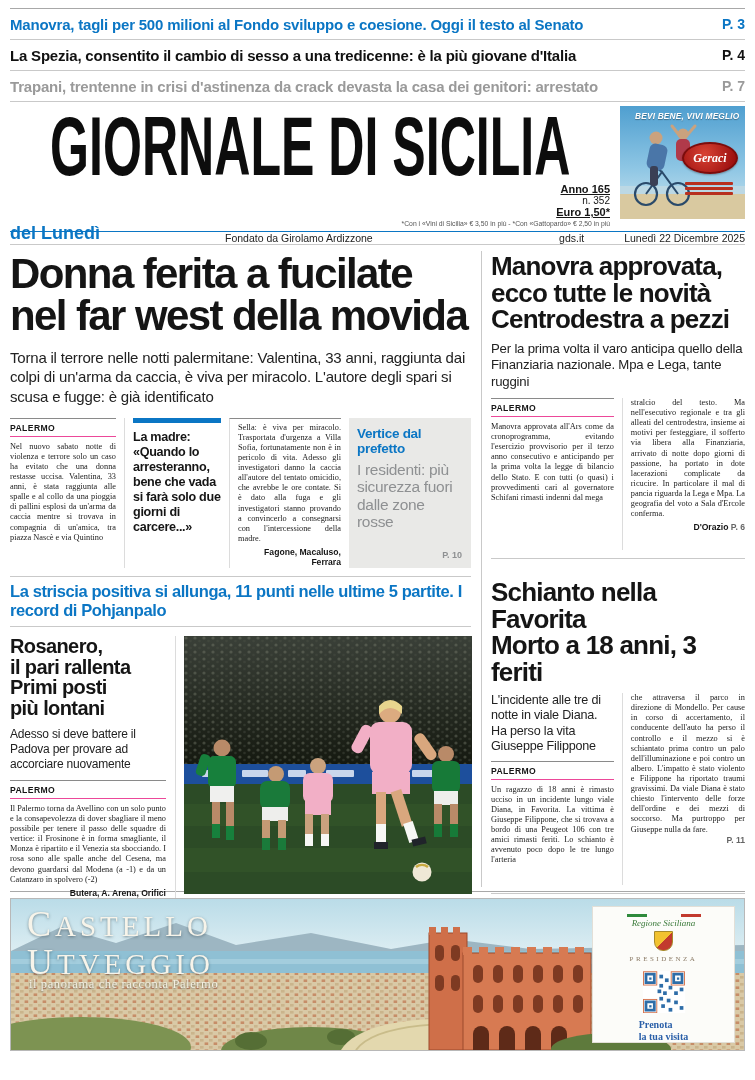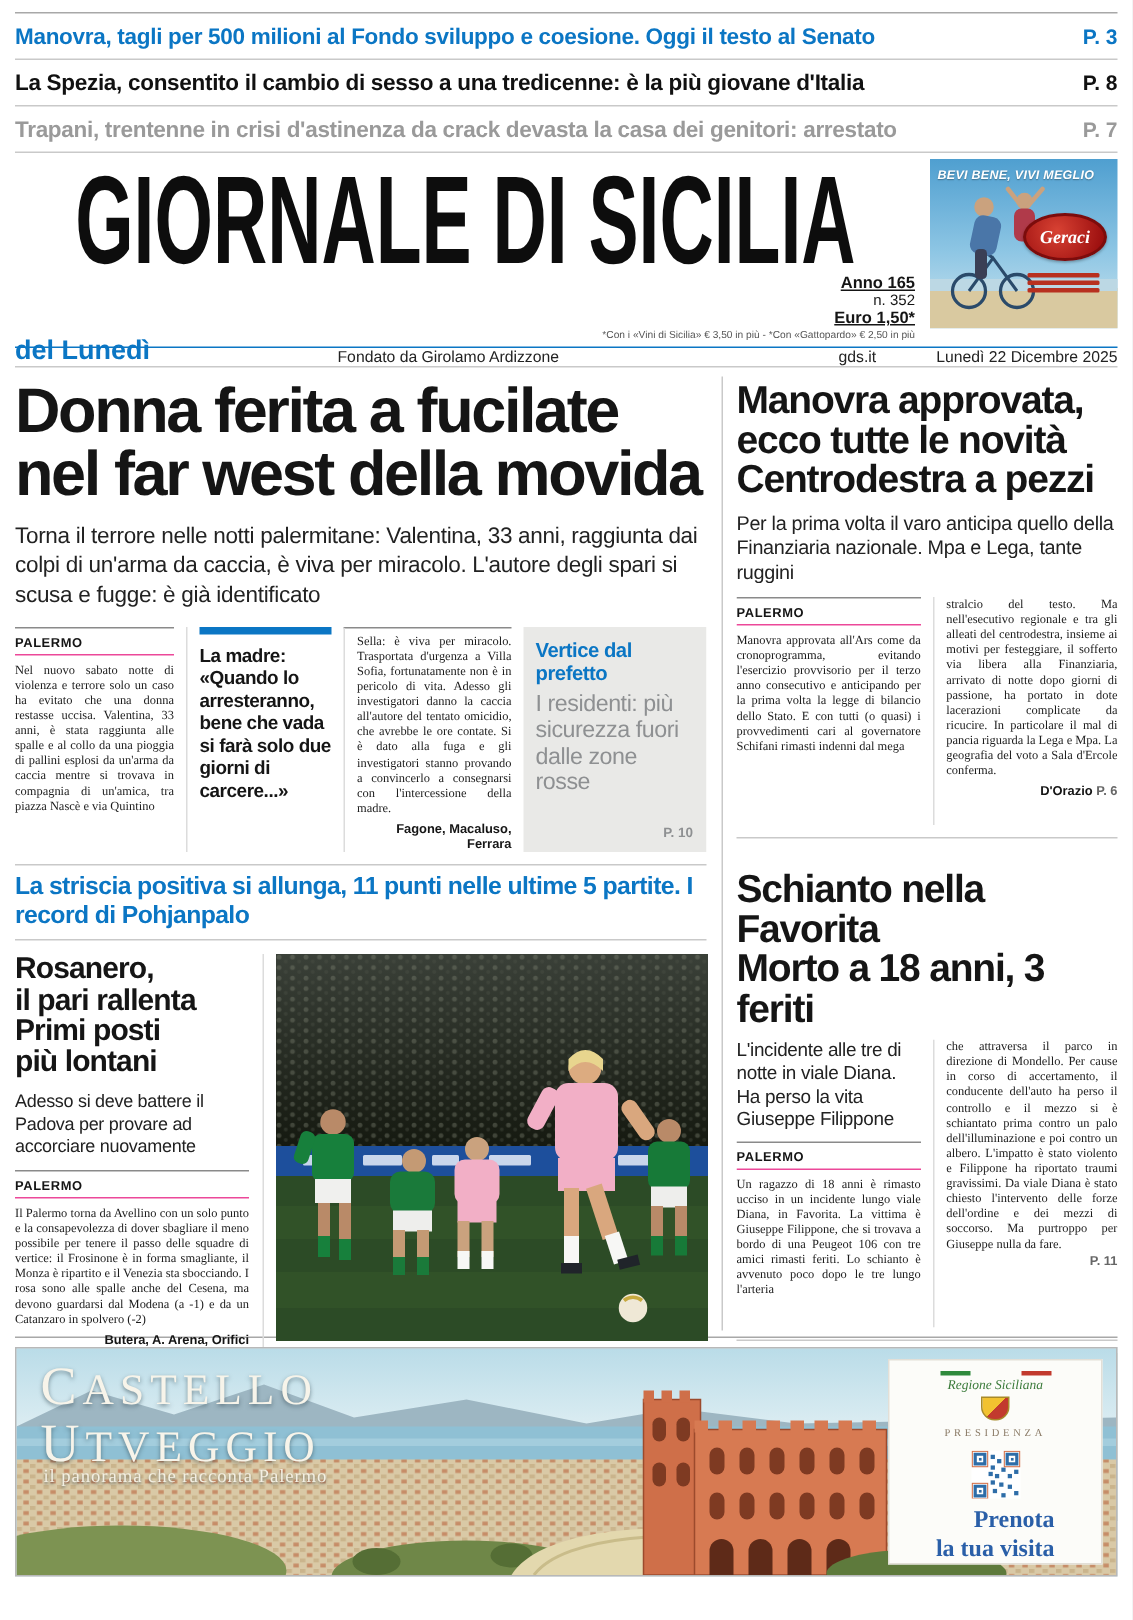--- a/index.html
+++ b/index.html
@@ -26,21 +26,21 @@
 
   
   .masthead-row{display:flex;margin-top:4px;height:122px;}
   .masthead-left{flex:1;display:flex;flex-direction:column;align-items:flex-start;}
   .nameplate{display:block;}
   .price-block{width:100%;text-align:right;line-height:1.12;margin-top:2px;padding-right:4px;}
   .price-block .b{font-weight:700;font-size:11px;text-decoration:underline;}
   .price-block .n{font-size:10px;}
   .price-note{font-size:6.8px;color:#555;margin-top:2px;}
   .gads{width:128px;height:113px;margin-left:6px;position:relative;overflow:hidden;background:linear-gradient(180deg,#4f9fd0 0%,#8ec6e4 55%,#cfe6ef 100%);}
-  .gads .slogan{position:absolute;top:5px;left:5px;right:4px;color:#fff;font-weight:700;font-style:italic;font-size:8.3px;letter-spacing:.2px;text-shadow:0 1px 1px rgba(0,0,0,.35);}
+  .gads .slogan{position:absolute;top:5px;left:15px;right:4px;color:#fff;font-weight:700;font-style:italic;font-size:8.3px;letter-spacing:.2px;text-shadow:0 1px 1px rgba(0,0,0,.35);}
   .geraci-oval{position:absolute;right:7px;top:36px;width:56px;height:32px;background:radial-gradient(circle at 40% 35%,#d84233,#9c0f0f 85%);border-radius:50%;border:2px solid #7c0c0c;display:flex;align-items:center;justify-content:center;box-shadow:0 1px 2px rgba(0,0,0,.3);}
   .geraci-oval span{color:#fff;font-family:"Liberation Serif",serif;font-style:italic;font-weight:700;font-size:12px;}
   .geraci-bars{position:absolute;right:12px;top:76px;}
   .geraci-bars i{display:block;width:48px;height:2.6px;background:#b8301f;margin-bottom:2.4px;border-radius:1px;}
 
   
   .dateline-row{margin-top:3px;border-top:1px solid var(--blue);border-bottom:1px solid var(--rule);height:14px;display:flex;align-items:flex-end;}
   .edition{color:var(--blue);font-weight:700;font-size:18px;width:215px;}
   .dl-mid{flex:1;display:flex;justify-content:space-between;font-size:10.5px;color:#222;padding-right:40px;}
   .dl-date{font-size:10.5px;color:#222;}
@@ -111,35 +111,35 @@
   .ad-sub{position:absolute;left:18px;top:78px;color:#f3efe2;font-family:"Liberation Serif",serif;font-size:12.5px;letter-spacing:.6px;text-shadow:0 1px 2px rgba(40,60,70,.6);}
   .ad-panel{position:absolute;right:9px;top:7px;bottom:7px;width:143px;background:#fcfcf9;border:1px solid #e2dfd7;display:flex;flex-direction:column;align-items:center;padding-top:7px;}
   .flag-row{display:flex;gap:34px;margin-bottom:1px;}
   .flag-row i{width:20px;height:3px;display:block;}
   .flag-green{background:#2f8a3c;}
   .flag-red{background:#c23a2e;}
   .org-script{font-family:"Liberation Serif",serif;font-style:italic;color:#3a7a3a;font-size:9px;margin-bottom:3px;}
   .emblem{width:19px;height:21px;background:linear-gradient(135deg,#f2c230 50%,#c23a2e 50%);border:1px solid #a88a2a;border-radius:0 0 9px 9px;margin-bottom:4px;}
   .org-label{font-size:7px;letter-spacing:2.5px;color:#8a7a66;font-family:"Liberation Serif",serif;margin-bottom:8px;}
   .qr{display:block;margin-bottom:6px;}
-  .ad-cta{color:#2a5fa8;font-family:"Liberation Serif",serif;font-weight:700;font-size:16px;text-align:right;line-height:1.15;}
+  .ad-cta{color:#2a5fa8;font-family:"Liberation Serif",serif;font-weight:700;font-size:10px;text-align:left;line-height:1.15;}
 </style>
 </head>
 <body>
 
 <div class="page">
 
   <div class="top-strip">
     <div class="strip-row">
       <span class="t c-blue">Manovra, tagli per 500 milioni al Fondo sviluppo e coesione. Oggi il testo al Senato</span>
       <span class="p c-blue">P. 3</span>
     </div>
     <div class="strip-row">
       <span class="t c-black">La Spezia, consentito il cambio di sesso a una tredicenne: è la più giovane d'Italia</span>
-      <span class="p c-black">P. 8</span>
+      <span class="p c-black">P. 4</span>
     </div>
     <div class="strip-row">
       <span class="t c-gray">Trapani, trentenne in crisi d'astinenza da crack devasta la casa dei genitori: arrestato</span>
       <span class="p c-gray">P. 7</span>
     </div>
   </div>
 
   <div class="masthead-row">
     <div class="masthead-left">
       <svg class="nameplate" width="604" height="86" viewBox="0 0 604 86">

